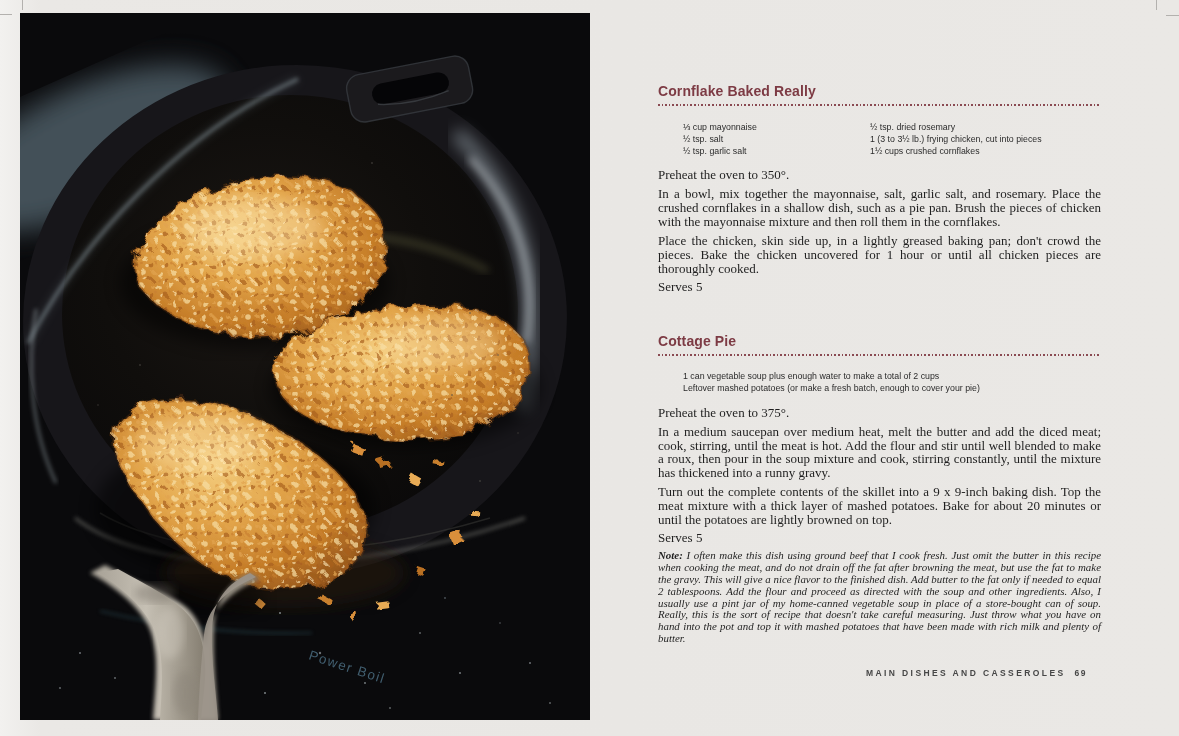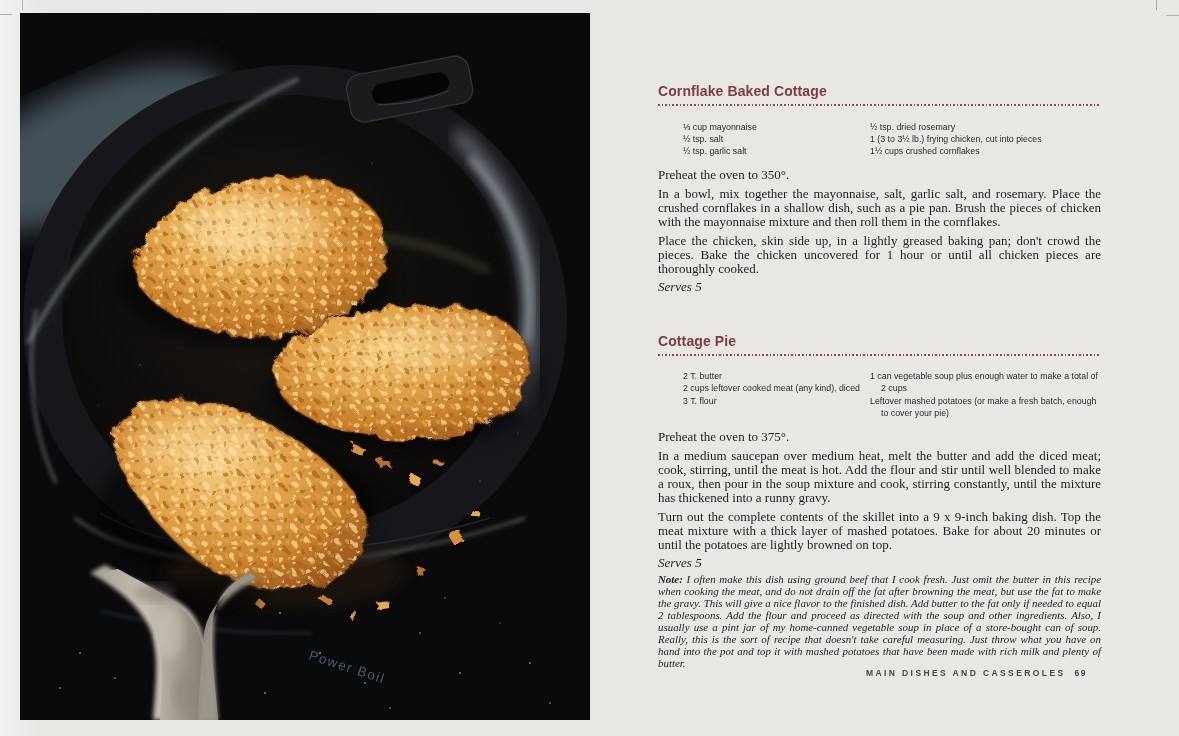--- a/index.html
+++ b/index.html
@@ -30,21 +30,21 @@
   .ingredients{
     display:flex;margin:14px 0 0 25px;
     font-family:"Liberation Sans",sans-serif;font-size:8.8px;line-height:12.3px;color:#2b2b2b;justify-content:center;
   }
   .ingredients ul{list-style:none;margin:0;padding:0;}
   .ingredients ul li{padding-left:11px;text-indent:-11px;}
   .ing-left{width:187px;flex:none;}
   .ing-right{flex:1;}
   .body-text p{margin:5px 0 0 0;font-size:13px;line-height:13.9px;text-align:justify;}
   .body-text p.first{margin-top:11px;}
-  .serves{font-style:italic;margin:4px 0 0 0 !important;text-align:right;}
+  .serves{margin:4px 0 0 0 !important;text-align:right;}
   .note{font-style:italic;font-size:10.9px !important;line-height:11.9px !important;margin-top:5px !important;}
   .note b{font-weight:700;}
   .footer{
     position:absolute;left:644px;top:668px;width:443px;text-align:right;
     font-family:"Liberation Sans",sans-serif;font-size:8.5px;font-weight:700;
     letter-spacing:2.4px;color:#474747;white-space:nowrap;
   }
   .footer .pagenum{margin-left:9px;letter-spacing:1.5px;}
 </style>
 </head>
@@ -212,21 +212,21 @@
         <circle cx="352" cy="150" r="0.9" fill="#55514b"></circle>
       <circle cx="120" cy="352" r="0.9" fill="#55514b"></circle>
         <circle cx="78" cy="392" r="0.8" fill="#55514b"></circle>
     </g>
   </svg>
 </div>
 
 <div class="recipe-col">
 
   <section class="sec1">
-    <h2 class="recipe-title">Cornflake Baked Cottage</h2>
+    <h2 class="recipe-title">Cornflake Baked Really</h2>
     <div class="dotted-rule"></div>
     <div class="ingredients">
       <ul class="ing-left">
           <li>⅓ cup mayonnaise</li>
           <li>½ tsp. salt</li>
           <li>½ tsp. garlic salt</li>
         </ul>
       <ul class="ing-right">
           <li>½ tsp. dried rosemary</li>
           <li>1 (3 to 3½ lb.) frying chicken, cut into pieces</li>
@@ -238,25 +238,20 @@
       <p>In a bowl, mix together the mayonnaise, salt, garlic salt, and rosemary. Place the crushed cornflakes in a shallow dish, such as a pie pan. Brush the pieces of chicken with the mayonnaise mixture and then roll them in the cornflakes.</p>
       <p>Place the chicken, skin side up, in a lightly greased baking pan; don't crowd the pieces. Bake the chicken uncovered for 1 hour or until all chicken pieces are thoroughly cooked.</p>
       <p class="serves">Serves 5</p>
     </div>
   </section>
 
   <section class="sec2">
     <h2 class="recipe-title">Cottage Pie</h2>
     <div class="dotted-rule"></div>
     <div class="ingredients">
-      <ul class="ing-left">
-          <li>2 T. butter</li>
-          <li>2 cups leftover cooked meat (any kind), diced</li>
-          <li>3 T. flour</li>
-        </ul>
       <ul class="ing-right">
           <li>1 can vegetable soup plus enough water to make a total of 2 cups</li>
           <li>Leftover mashed potatoes (or make a fresh batch, enough to cover your pie)</li>
         </ul>
     </div>
     <div class="body-text">
       <p class="first">Preheat the oven to 375°.</p>
       <p>In a medium saucepan over medium heat, melt the butter and add the diced meat; cook, stirring, until the meat is hot. Add the flour and stir until well blended to make a roux, then pour in the soup mixture and cook, stirring constantly, until the mixture has thickened into a runny gravy.</p>
       <p>Turn out the complete contents of the skillet into a 9 x 9-inch baking dish. Top the meat mixture with a thick layer of mashed potatoes. Bake for about 20 minutes or until the potatoes are lightly browned on top.</p>
       <p class="serves">Serves 5</p>

